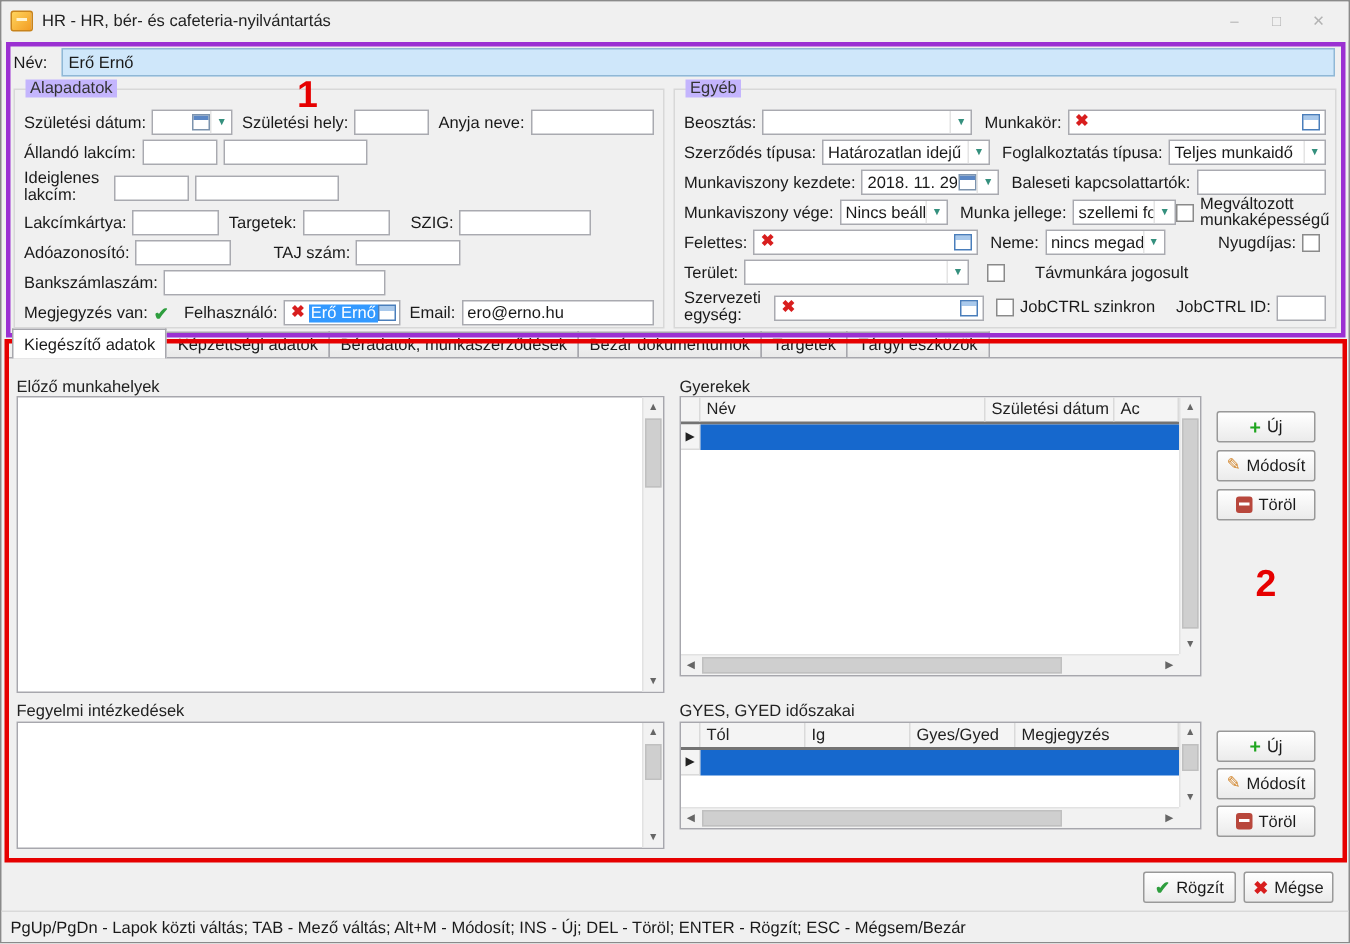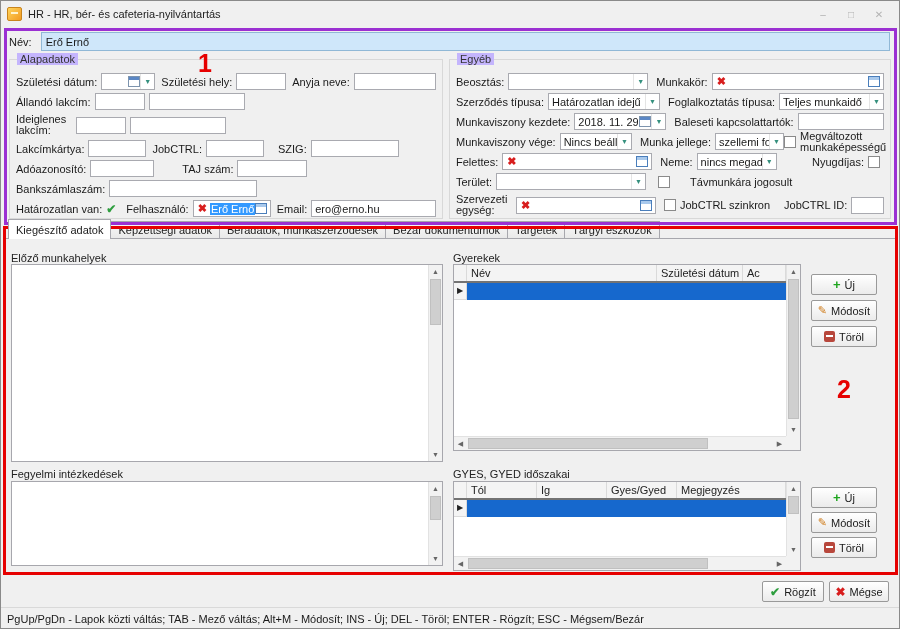--- a/index.html
+++ b/index.html
@@ -107,40 +107,40 @@
 
     <div class="frow tall">
       <span class="lbl2">Ideiglenes lakcím:</span>
       <div class="fld" style="width:50px"></div>
       <div class="fld" style="width:96px;margin-left:4px"></div>
     </div>
 
     <div class="frow">
       <span class="lbl">Lakcímkártya:</span>
       <div class="fld" style="width:58px"></div>
-      <span class="lbl" style="margin-left:6px">JobCTRL:</span>
+      <span class="lbl" style="margin-left:6px">Targetek:</span>
       <div class="fld" style="width:58px"></div>
       <span class="lbl" style="margin-left:14px">SZIG:</span>
       <div class="fld" style="width:88px"></div>
     </div>
 
     <div class="frow">
       <span class="lbl">Adóazonosító:</span>
       <div class="fld" style="width:64px"></div>
       <span class="lbl" style="margin-left:28px">TAJ szám:</span>
       <div class="fld" style="width:70px"></div>
     </div>
 
     <div class="frow">
       <span class="lbl">Bankszámlaszám:</span>
       <div class="fld" style="width:148px"></div>
     </div>
 
     <div class="frow">
-      <span class="lbl">Határozatlan van:</span>
+      <span class="lbl">Megjegyzés van:</span>
       <span class="okmark">✔</span>
       <span class="lbl" style="margin-left:10px">Felhasználó:</span>
       <div class="fld" style="width:78px">
         <span class="req">✖</span>
         <span class="selblue">Erő Ernő</span>
         <span class="pickico" style="margin-left:auto"></span>
       </div>
       <span class="lbl" style="margin-left:6px">Email:</span>
       <div class="fld" style="flex:1">
         <span>ero@erno.hu</span>
@@ -314,21 +314,21 @@
   <button class="gbtn" style="left:810px;top:299px">
       <span class="ico-edit">✎</span>
       <span>Módosít</span>
     </button>
   <button class="gbtn" style="left:810px;top:325px">
       <span class="ico-del"></span>
       <span>Töröl</span>
     </button>
 
   <span class="caption" style="left:452px;top:467px">GYES, GYED időszakai</span>
-  <div class="grid" style="left:452px;top:480px;width:348px;height:90px">
+  <div class="grid" style="left:452px;top:480px;width:348px;height:72px">
     <div class="ghead">
       <span class="gh" style="flex:0 0 13px"></span>
       <span class="gh" style="flex:0 0 70px">Tól</span>
       <span class="gh" style="flex:0 0 70px">Ig</span>
       <span class="gh" style="flex:0 0 70px">Gyes/Gyed</span>
       <span class="gh" style="flex:1">Megjegyzés</span>
     </div>
     <div class="grow">
       <span class="gmark">▶</span>
       <span class="gsel"></span>

